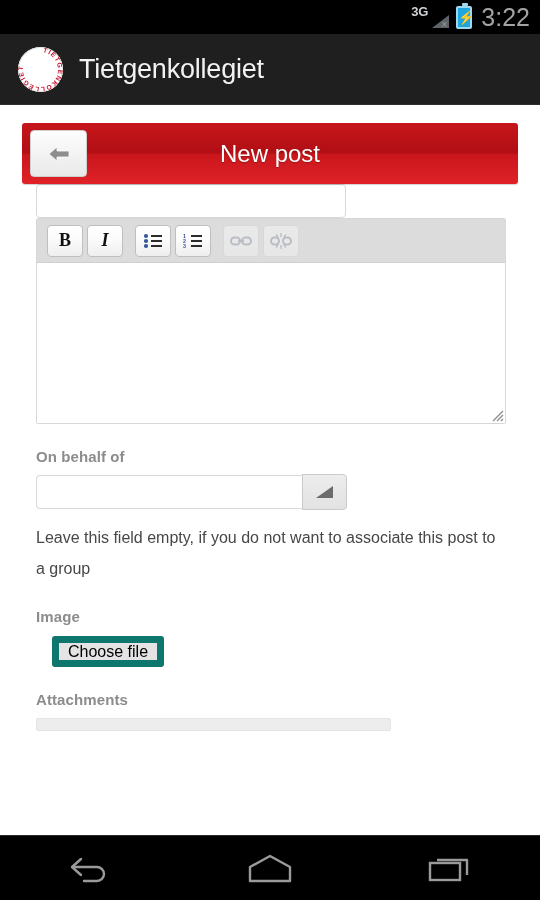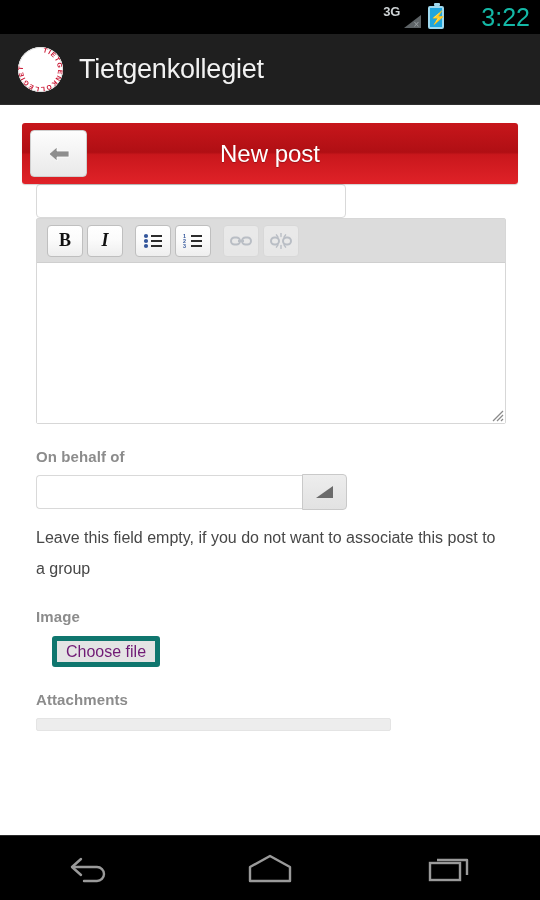--- a/index.html
+++ b/index.html
@@ -85,27 +85,26 @@
   .sb-bolt {
     position: absolute;
     inset: 0;
     color: #ffffff;
     font-size: 13px;
     line-height: 19px;
     text-align: center;
     font-weight: bold;
   }
   .sb-time {
-    color: #14b8a6;
+    color: #a3a3a3;
     font-size: 25px;
     line-height: 26px;
     font-weight: normal;
     letter-spacing: 0px;
     padding-left: 2px;
-    margin-left: 28px;
   }
 
   
   #app-bar {
     height: 71px;
     background: #1f1f1f;
     display: flex;
     align-items: center;
     padding-left: 18px;
     border-bottom: 1px solid #2e2e2e;
@@ -295,26 +294,26 @@
     line-height: 31px;
     margin-top: 12px;
     max-width: 470px;
   }
 
   #choose-file-btn {
     margin-left: 16px;
     margin-top: 2px;
     height: 31px;
     padding: 0 9px;
-    border: 5px solid #0f766e;
+    border: 7px solid #0f766e;
     border-radius: 3px;
     background: #e4e4e4;
     font-family: "Liberation Sans", sans-serif;
     font-size: 16px;
-    color: #701a75;
+    color: #000000;
     cursor: pointer;
   }
 
   #attachments-bar {
     margin-top: 10px;
     width: 355px;
     height: 13px;
     background: #ededed;
     border: 1px solid #e4e4e4;
     border-radius: 2px;

